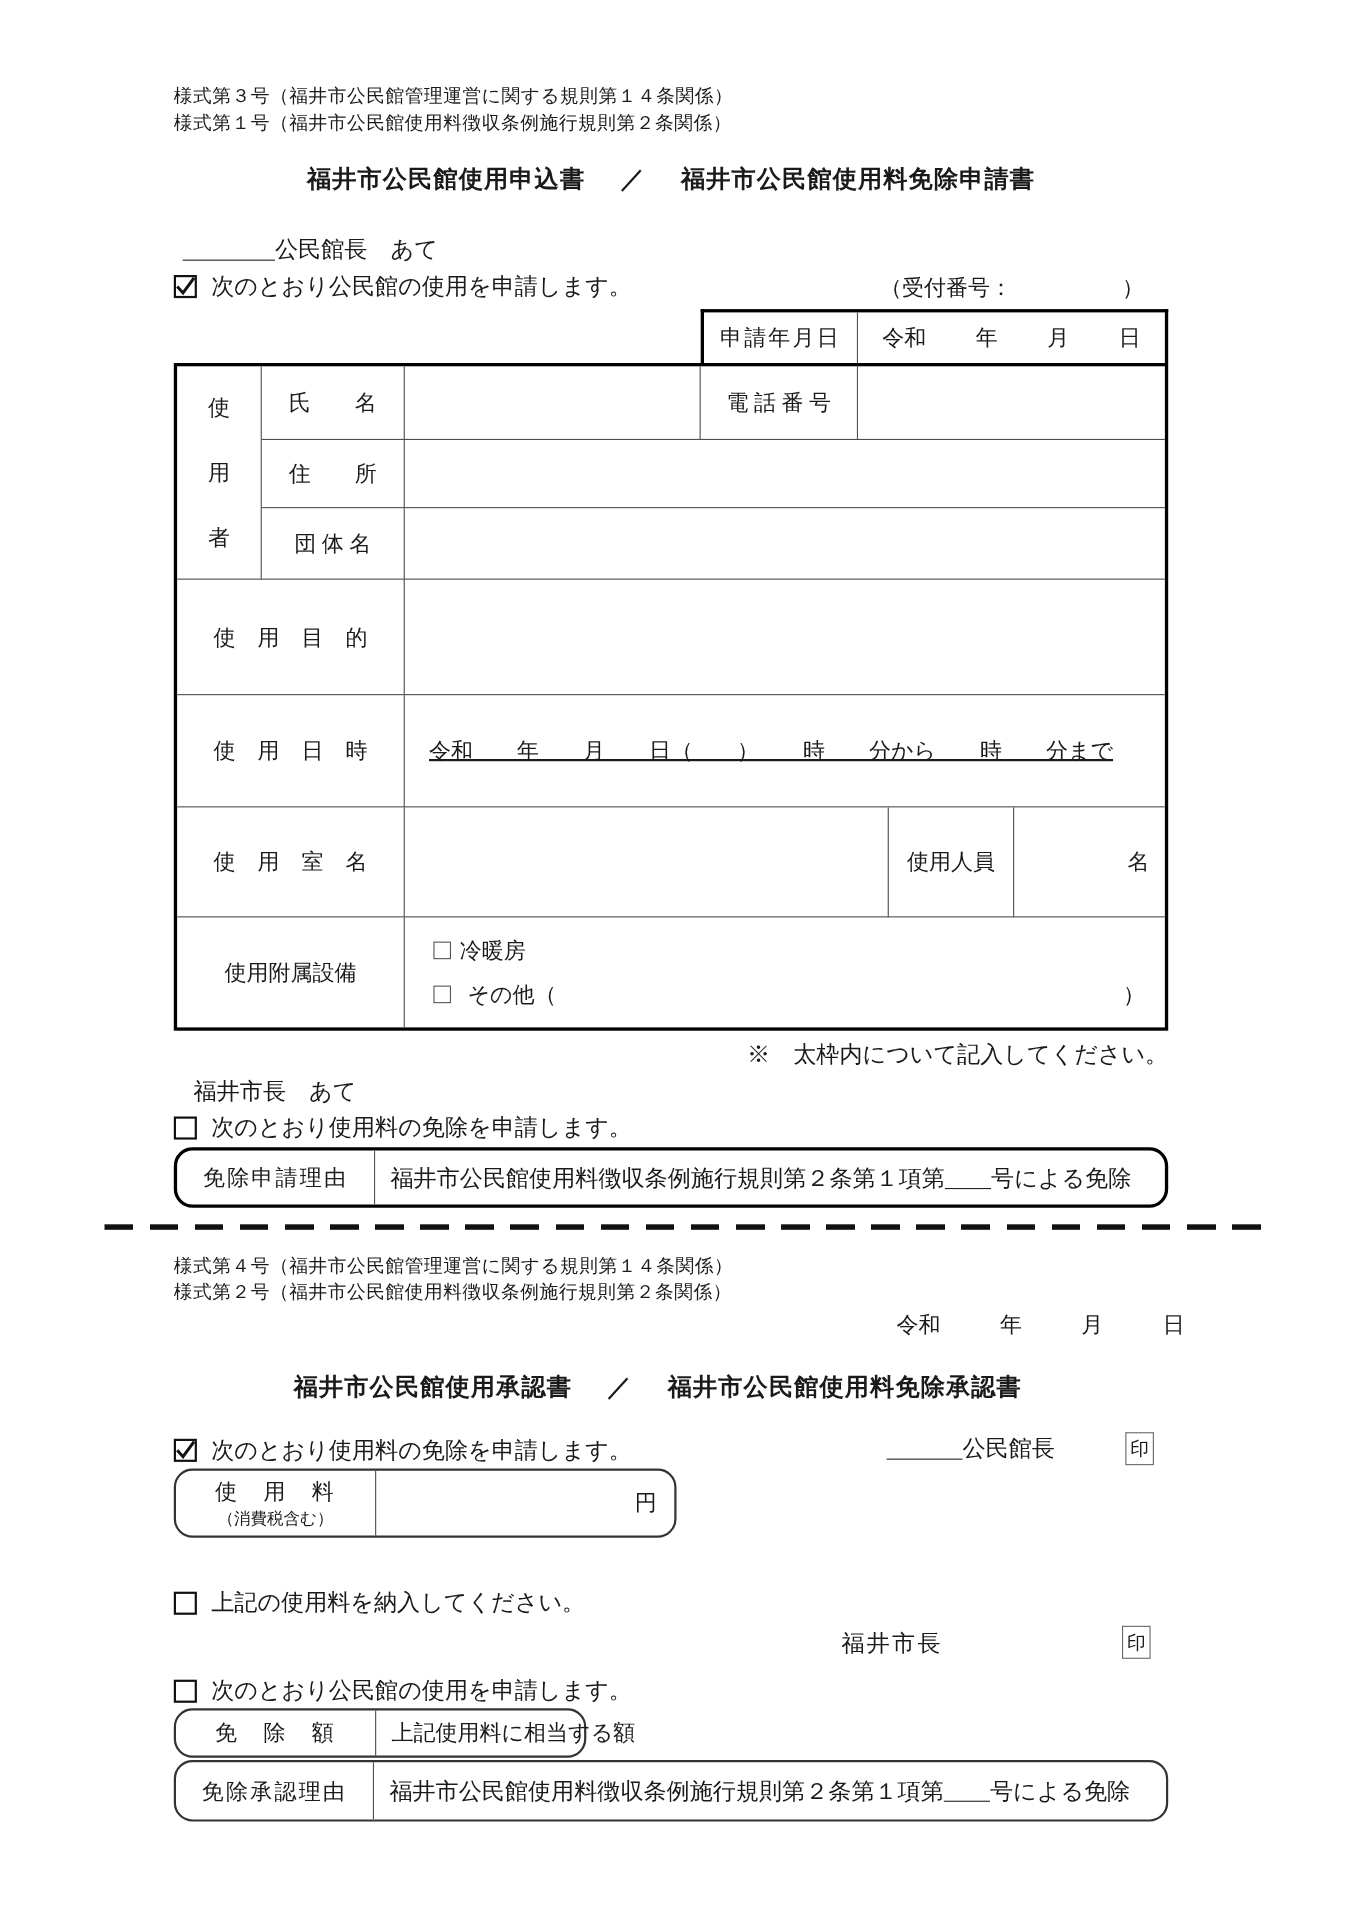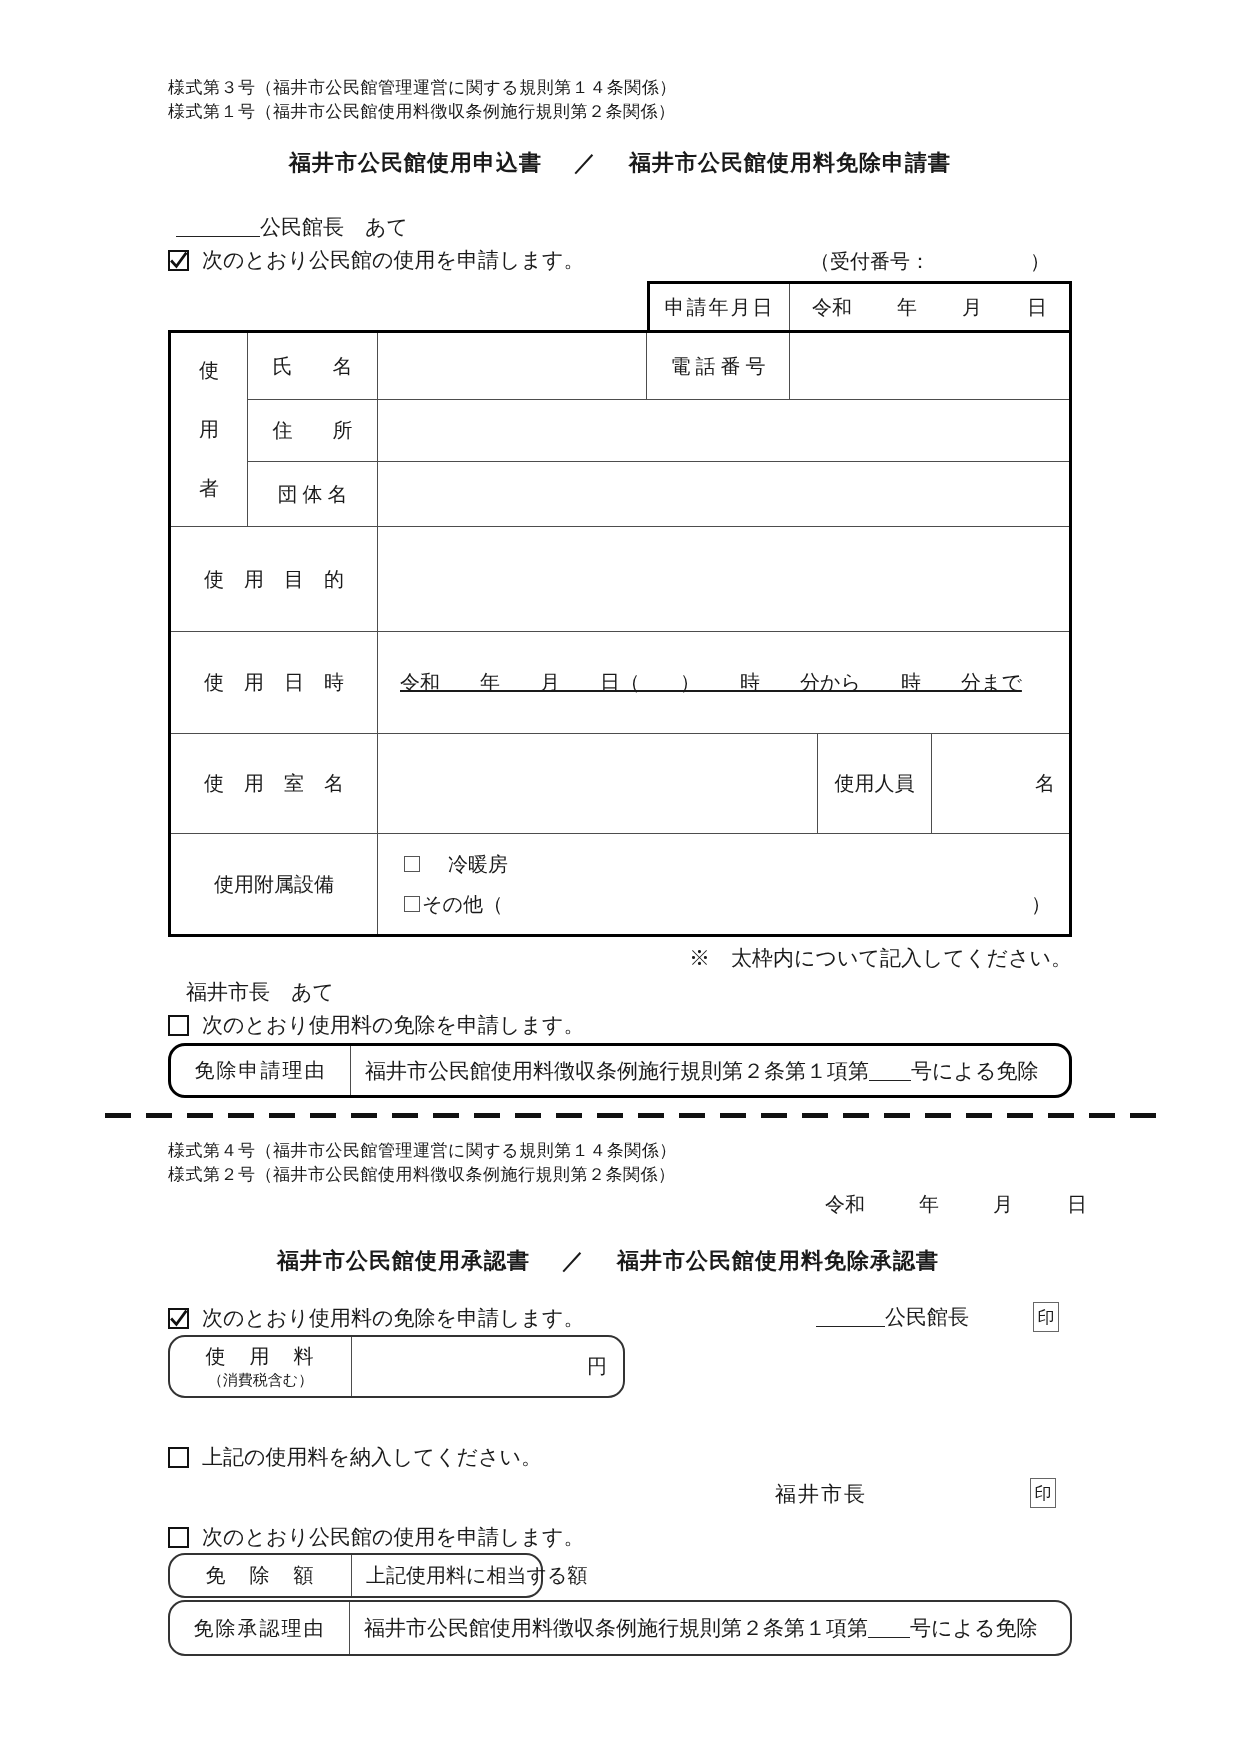--- a/index.html
+++ b/index.html
@@ -1,21 +1,21 @@
 <!DOCTYPE html>
 <html><head>
 <meta charset="utf-8">
 <style>
   html,body{margin:0;padding:0;}
   body{
     width:1241px;height:1755px;position:relative;background:#ffffff;
     font-family:"Liberation Serif","DejaVu Serif",serif;color:#1a1a1a;
     overflow:hidden;
   }
-  .abs{position:absolute;margin-left:10px;}
+  .abs{position:absolute;}
   .note{font-size:17px;letter-spacing:0.5px;white-space:nowrap;}
   .title-row{display:flex;justify-content:center;align-items:center;gap:32px;
     font-family:"Liberation Sans","DejaVu Sans",sans-serif;font-weight:bold;
     font-size:22px;letter-spacing:1px;white-space:nowrap;}
   .txt{font-size:21px;white-space:nowrap;}
   .cbrow{display:flex;align-items:center;gap:13px;font-size:21px;white-space:nowrap;}
   .cb{width:17px;height:17px;border:2.5px solid #111;background:#fff;flex:none;
     display:inline-flex;align-items:center;justify-content:center;box-sizing:content-box;}
   .cb svg{display:none;overflow:visible;}
   .cb.on svg{display:block;}
@@ -109,27 +109,27 @@
   <div class="cell br bb" style="left:0;top:299px;width:207px;height:102px;">使　用　日　時</div>
   <div class="cell bb left" style="left:207px;top:299px;width:691px;height:102px;padding-left:22px;text-decoration:underline;">令和　　年　　月　　日（　　）　　時　　分から　　時　　分まで</div>
 
   <div class="cell br bb" style="left:0;top:401px;width:207px;height:100px;">使　用　室　名</div>
   <div class="cell br bb" style="left:207px;top:401px;width:440px;height:100px;"></div>
   <div class="cell br bb" style="left:647px;top:401px;width:114px;height:100px;">使用人員</div>
   <div class="cell bb right" style="left:761px;top:401px;width:137px;height:100px;padding-right:14px;">名</div>
 
   <div class="cell br" style="left:0;top:501px;width:207px;height:100px;">使用附属設備</div>
   <div class="cell" style="left:207px;top:501px;width:691px;height:100px;flex-direction:column;align-items:stretch;justify-content:center;gap:13px;padding:0 18px 0 26px;">
-    <div class="cbrow" style="font-size:20px;gap:28px;">
+    <div class="cbrow" style="font-size:20px;gap:8px;">
       <span class="cb small">
         
       </span>
       <span>冷暖房</span>
     </div>
-    <div class="cbrow" style="font-size:20px;gap:2px;">
+    <div class="cbrow" style="font-size:20px;gap:15px;">
       <span class="cb small">
         
       </span>
       <span>その他（</span>
       <span style="margin-left:auto;">）</span>
     </div>
   </div>
 </div>
 
 <div class="abs txt" style="left:158px;top:944px;width:904px;text-align:right;">※　太枠内について記入してください。</div>

